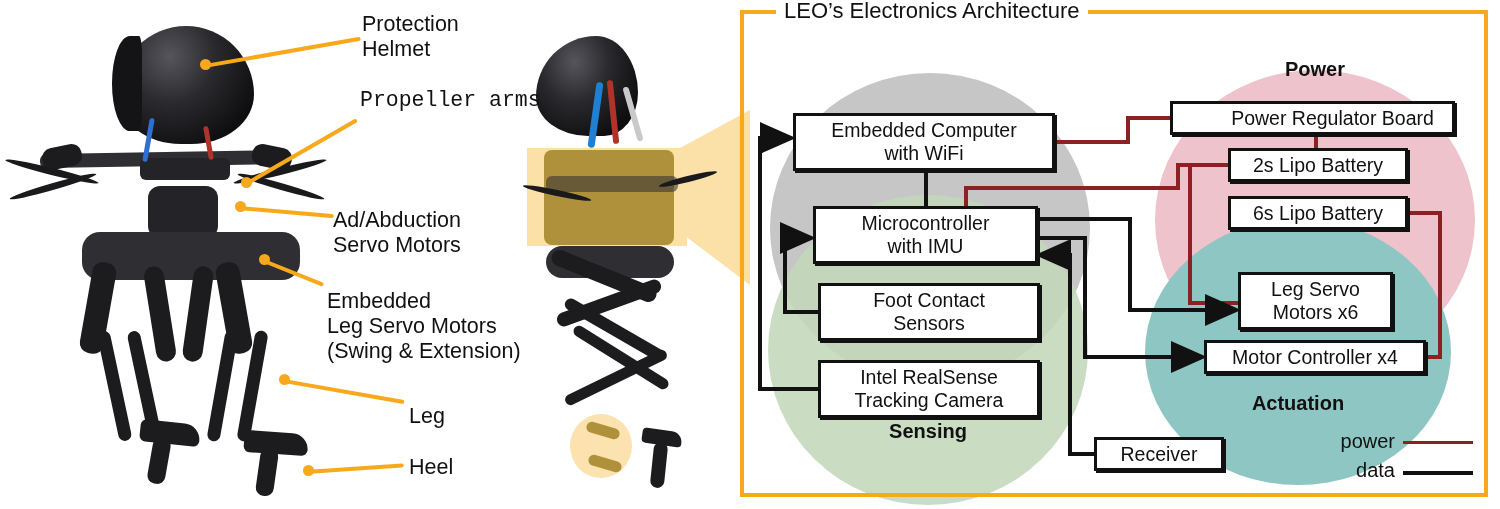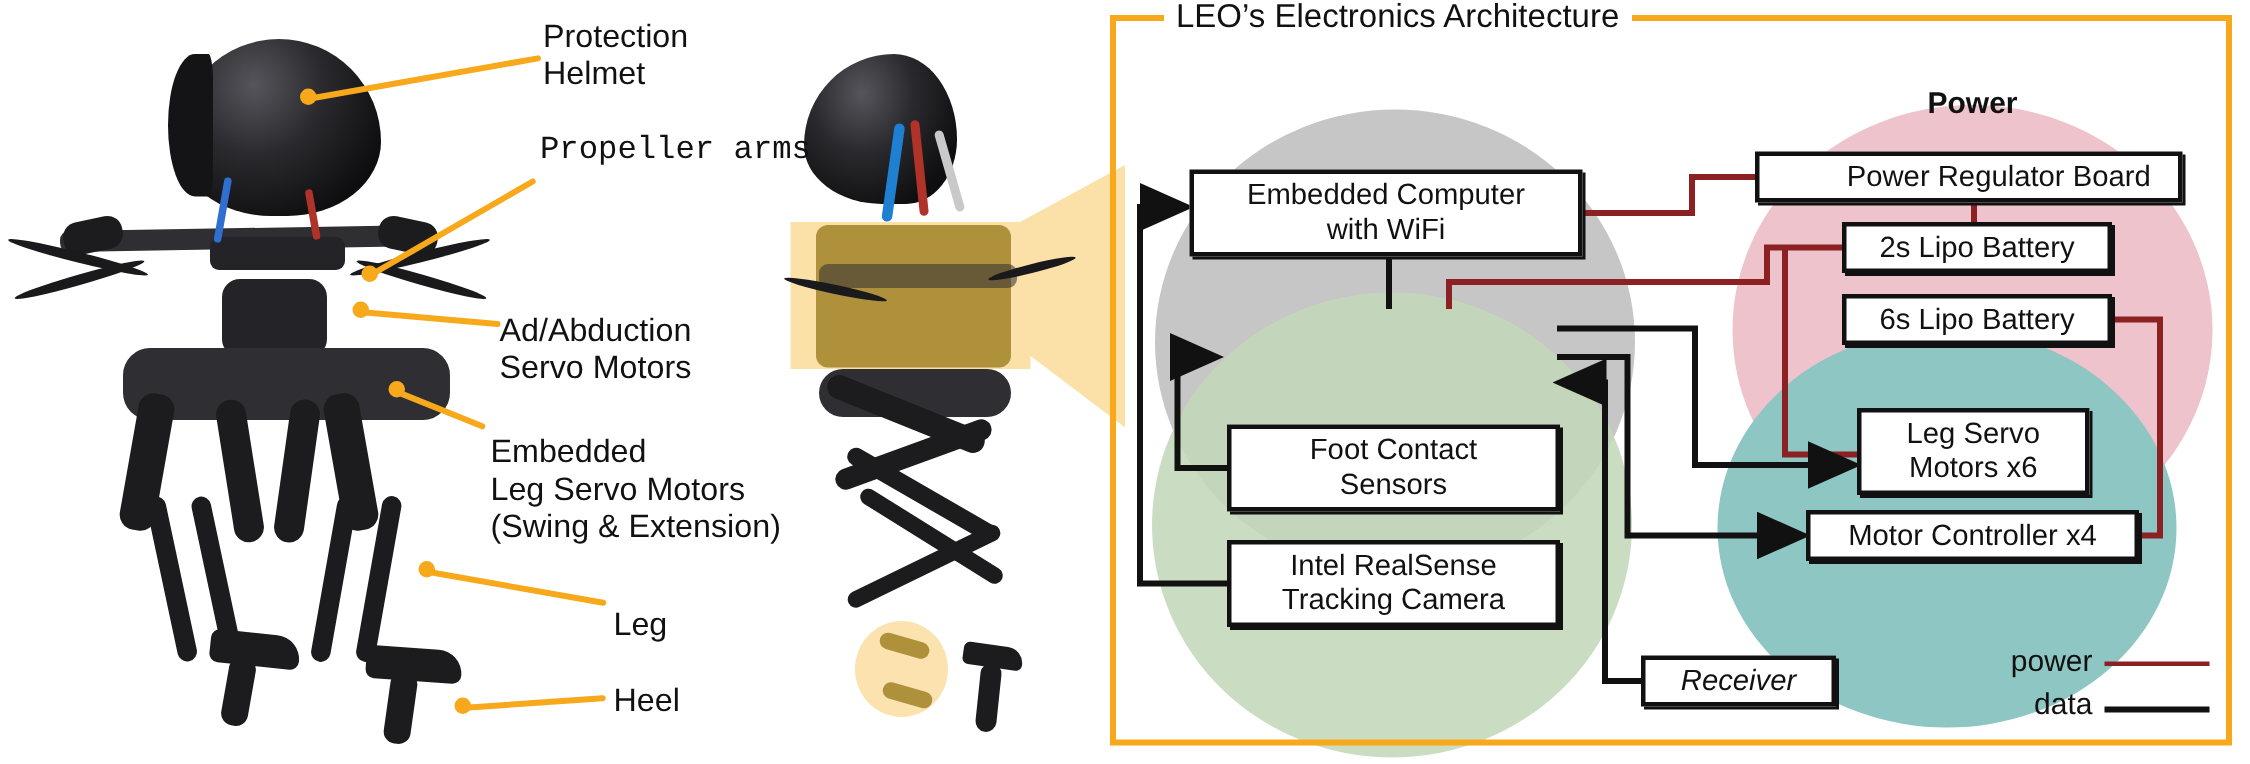--- a/index.html
+++ b/index.html
@@ -177,34 +177,38 @@
         <path d="M308,238 L355,238 L355,357 L471,357" marker-end="url(#ah)"></path>
 
         <path d="M364,454 L340,454 L340,255 L311,255" marker-end="url(#ah)"></path>
       </g>
     </svg>
 
     <div class="frame"></div>
     <div class="frame-title">LEO’s Electronics Architecture</div>
 
     <div class="grp-title" style="left:445px;top:58px;width:280px;">Power</div>
+    <div class="grp-title" style="left:58px;top:420px;width:280px;">Sensing</div>
+    <div class="grp-title" style="left:428px;top:392px;width:280px;">Actuation</div>
 
     <div class="box" style="left:63px;top:113px;width:262px;height:58px;white-space:pre-line;">Embedded Computer
 with WiFi</div>
+    <div class="box" style="left:83px;top:206px;width:225px;height:58px;white-space:pre-line;">Microcontroller
+with IMU</div>
     <div class="box" style="left:88px;top:283px;width:222px;height:58px;white-space:pre-line;">Foot Contact
 Sensors</div>
     <div class="box" style="left:88px;top:360px;width:222px;height:58px;white-space:pre-line;">Intel RealSense
 Tracking Camera</div>
     <div class="box" style="left:440px;top:101px;width:285px;height:34px;padding-left:40px;">Power Regulator Board</div>
     <div class="box" style="left:498px;top:148px;width:180px;height:34px;">2s Lipo Battery</div>
     <div class="box" style="left:498px;top:196px;width:180px;height:34px;">6s Lipo Battery</div>
     <div class="box" style="left:508px;top:272px;width:155px;height:58px;white-space:pre-line;">Leg Servo
 Motors x6</div>
     <div class="box" style="left:474px;top:340px;width:222px;height:34px;">Motor Controller x4</div>
-    <div class="box" style="left:364px;top:437px;width:130px;height:34px;font-style:italic;">Receiver</div>
+    <div class="box" style="left:364px;top:437px;width:130px;height:34px;">Receiver</div>
 
     <div class="legend-txt" style="left:560px;top:430px;width:105px;">power</div>
     <div class="legend-line" style="left:673px;top:441px;width:70px;background:#8C2124;"></div>
     <div class="legend-txt" style="left:560px;top:459px;width:105px;">data</div>
     <div class="legend-line" style="left:673px;top:471px;width:70px;background:#111111;height:4px;"></div>
   </div>
 
 </div>
 
 </body></html>

